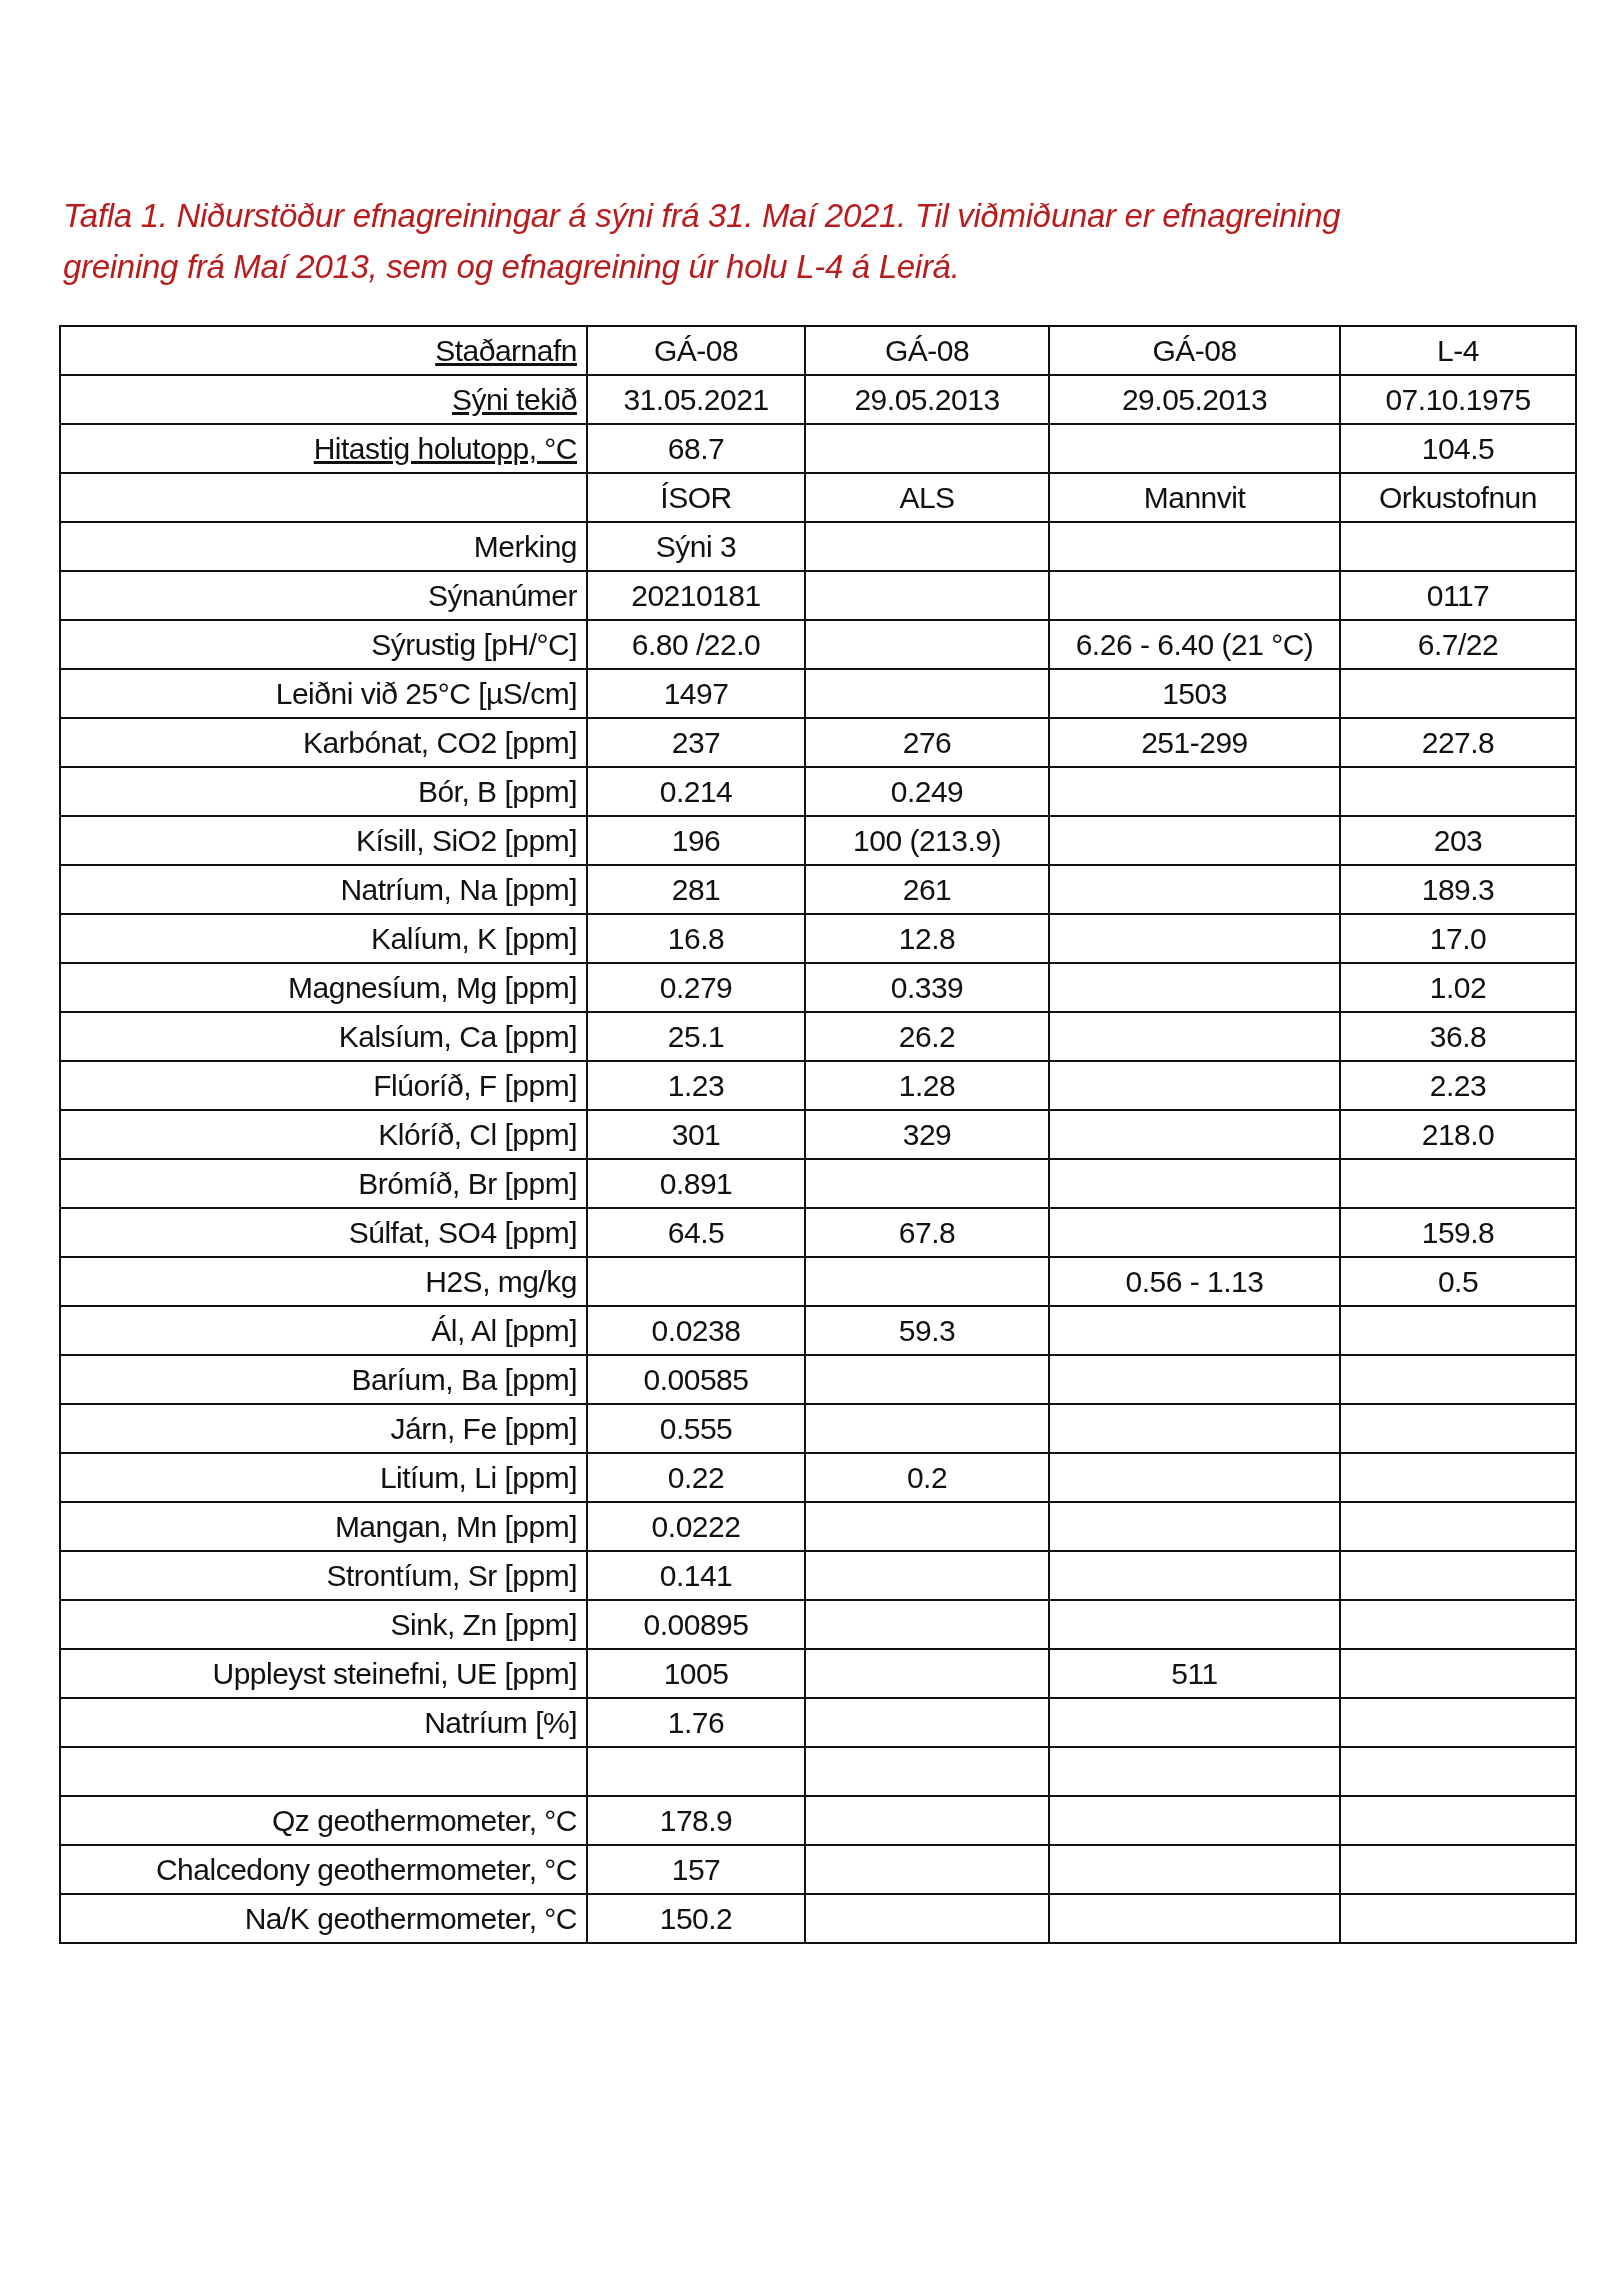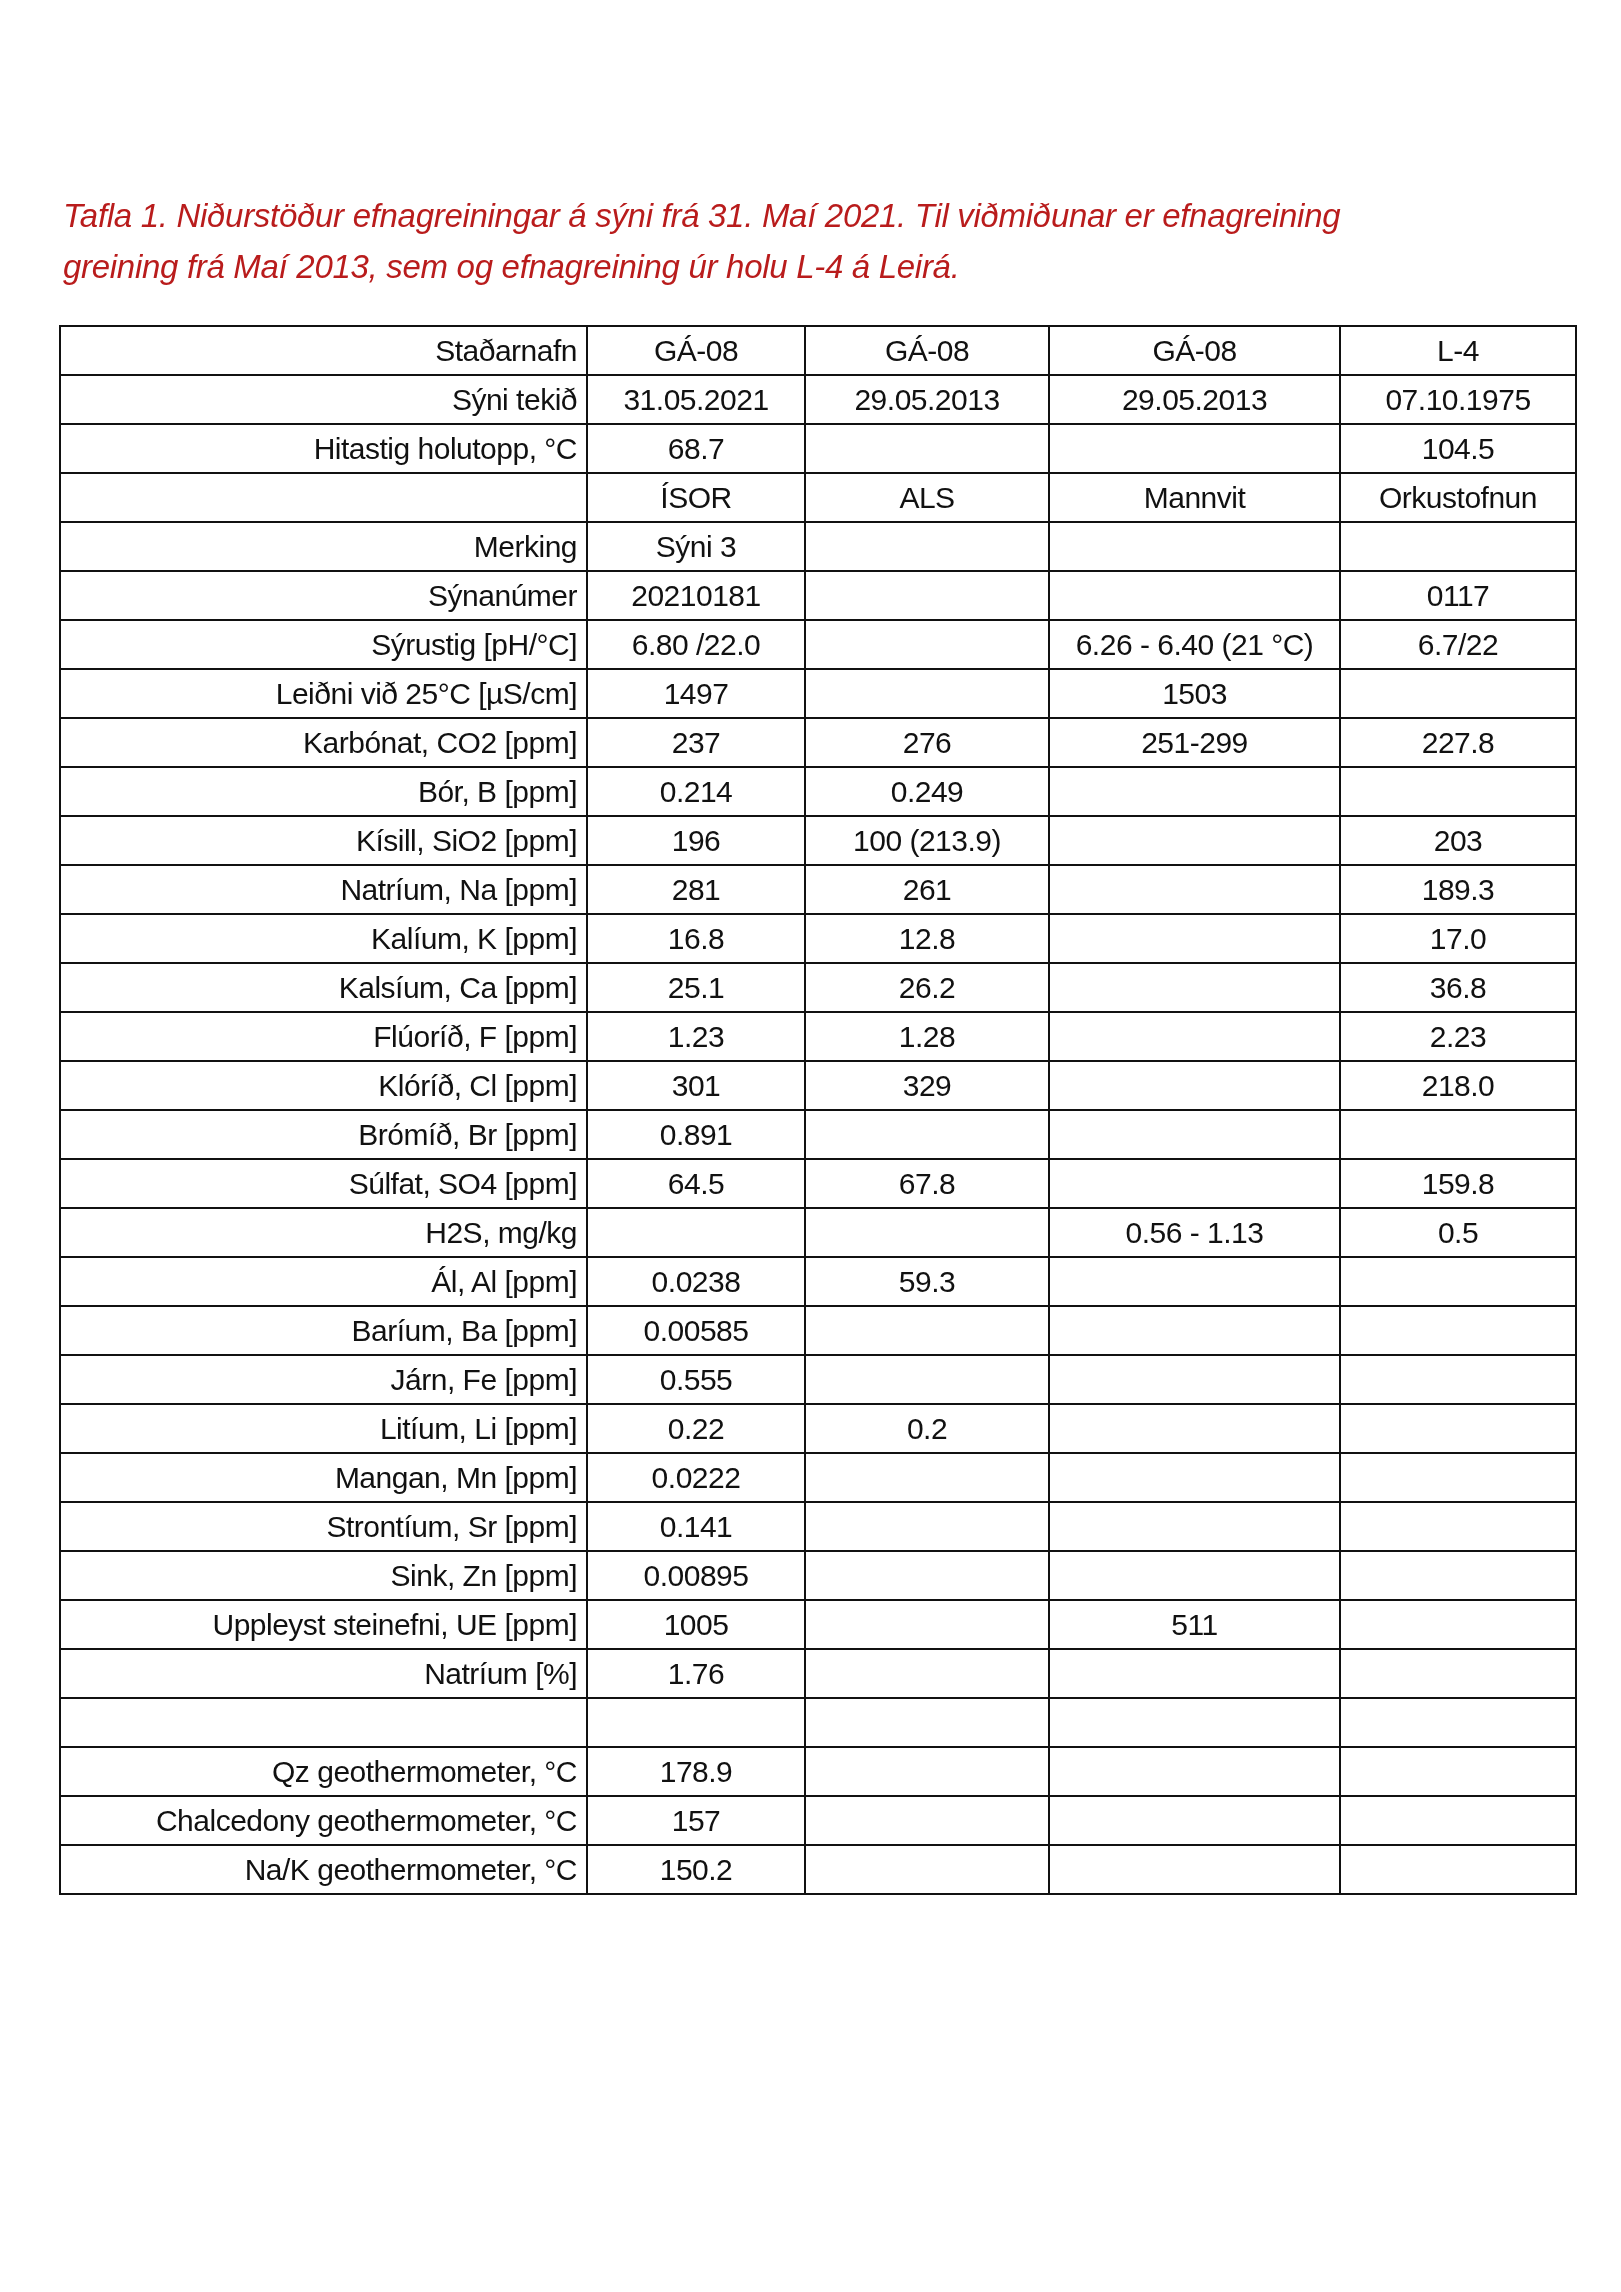--- a/index.html
+++ b/index.html
@@ -8,21 +8,21 @@
   .caption { position: absolute; left: 63px; top: 190px; width: 1522px;
              font-style: italic; font-size: 33px; line-height: 51px; color: #b91c1c;
              letter-spacing: -0.3px; }
   .caption .line { display: block; white-space: nowrap; }
   table.results { position: absolute; left: 59px; top: 325px; width: 1515px;
                   border-collapse: collapse; table-layout: fixed; }
   table.results td { border: 2.2px solid #111; height: 47px; padding: 0 9px;
                      font-size: 30px; line-height: 47px; white-space: nowrap;
                      overflow: hidden; color: #111; letter-spacing: -0.5px; }
   td.lbl { text-align: right; }
-  td.lbl.right { text-align: right; }
+  td.lbl.right { text-align: right; text-decoration: underline; }
   td.val { text-align: center; }
   col.c0 { width: 527px; }
   col.c1 { width: 218px; }
   col.c2 { width: 244px; }
   col.c3 { width: 291px; }
   col.c4 { width: 236px; }
 </style>
 </head>
 <body>
 
@@ -125,20 +125,27 @@
         <td class="val">189.3</td>
       </tr>
       <tr>
         <td class="lbl">Kalíum, K [ppm]</td>
         <td class="val">16.8</td>
         <td class="val">12.8</td>
         <td class="val"></td>
         <td class="val">17.0</td>
       </tr>
       <tr>
+        <td class="lbl">Magnesíum, Mg [ppm]</td>
+        <td class="val">0.279</td>
+        <td class="val">0.339</td>
+        <td class="val"></td>
+        <td class="val">1.02</td>
+      </tr>
+      <tr>
         <td class="lbl">Kalsíum, Ca [ppm]</td>
         <td class="val">25.1</td>
         <td class="val">26.2</td>
         <td class="val"></td>
         <td class="val">36.8</td>
       </tr>
       <tr>
         <td class="lbl">Flúoríð, F [ppm]</td>
         <td class="val">1.23</td>
         <td class="val">1.28</td>

